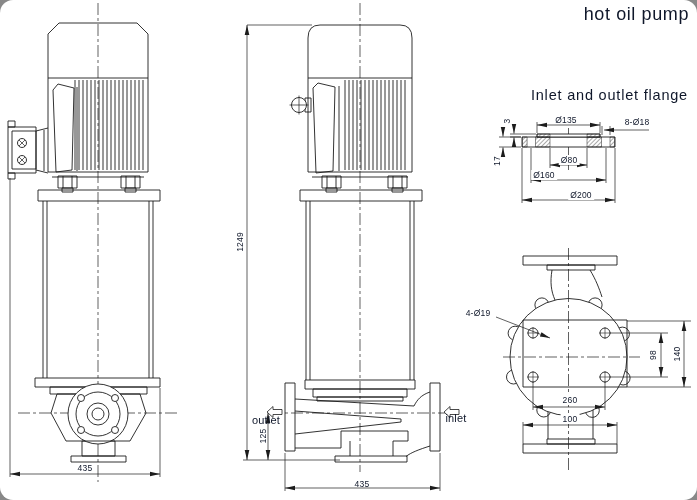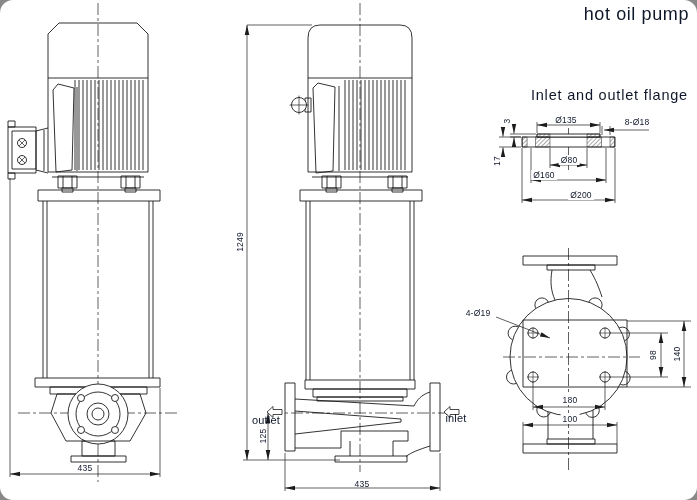--- a/index.html
+++ b/index.html
@@ -241,15 +241,15 @@
 
   <div class="lbl rot" style="left:240px;top:242px;">1249</div>
   <div class="lbl flow" style="left:266px;top:400px;">outlet</div>
   <div class="lbl flow" style="left:456px;top:398px;text-align:right;">inlet</div>
   <div class="lbl rot" style="left:263px;top:436px;">125</div>
   <div class="lbl" style="left:362px;top:484px;">435</div>
 
   <div class="lbl" style="left:478px;top:313px;text-align:center;">4-Ø19</div>
   <div class="lbl rot" style="left:653px;top:355px;">98</div>
   <div class="lbl rot" style="left:677px;top:354px;">140</div>
-  <div class="lbl wbg" style="left:570px;top:400px;">180</div>
+  <div class="lbl wbg" style="left:570px;top:400px;">260</div>
   <div class="lbl wbg" style="left:570px;top:419px;">100</div>
 </div>
 
 </body></html>

